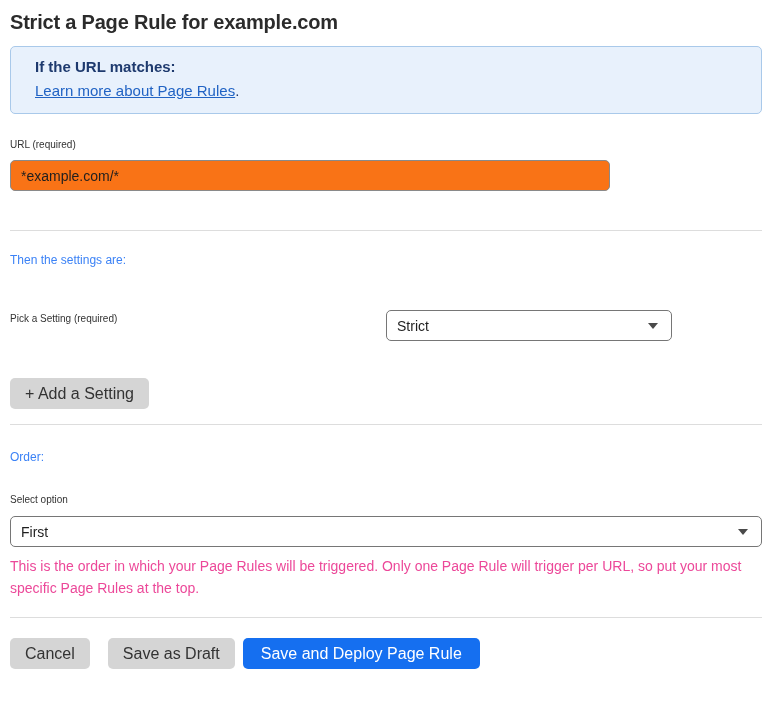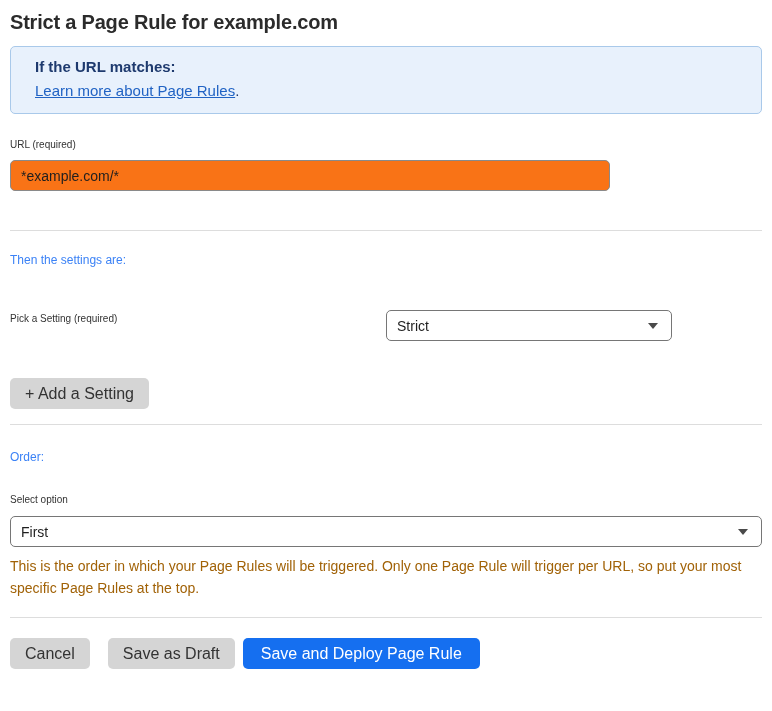--- a/index.html
+++ b/index.html
@@ -156,21 +156,21 @@
   }
   .btn-gray { background: #d5d5d5; color: #333333; }
   .btn-primary { background: #156ff0; color: #ffffff; padding: 0 18px; }
 
   .add-setting-btn { margin-top: 37px; }
 
   .help-text {
     margin-top: 8px;
     font-size: 14px;
     line-height: 22px;
-    color: #a16207;
+    color: #ec4899;
     max-width: 752px;
   }
 
   .footer-actions {
     display: flex;
     align-items: center;
     margin-top: 20px;
   }
   .footer-actions .cancel-btn { margin-right: 18px; }
   .footer-actions .draft-btn { margin-right: 8px; }

